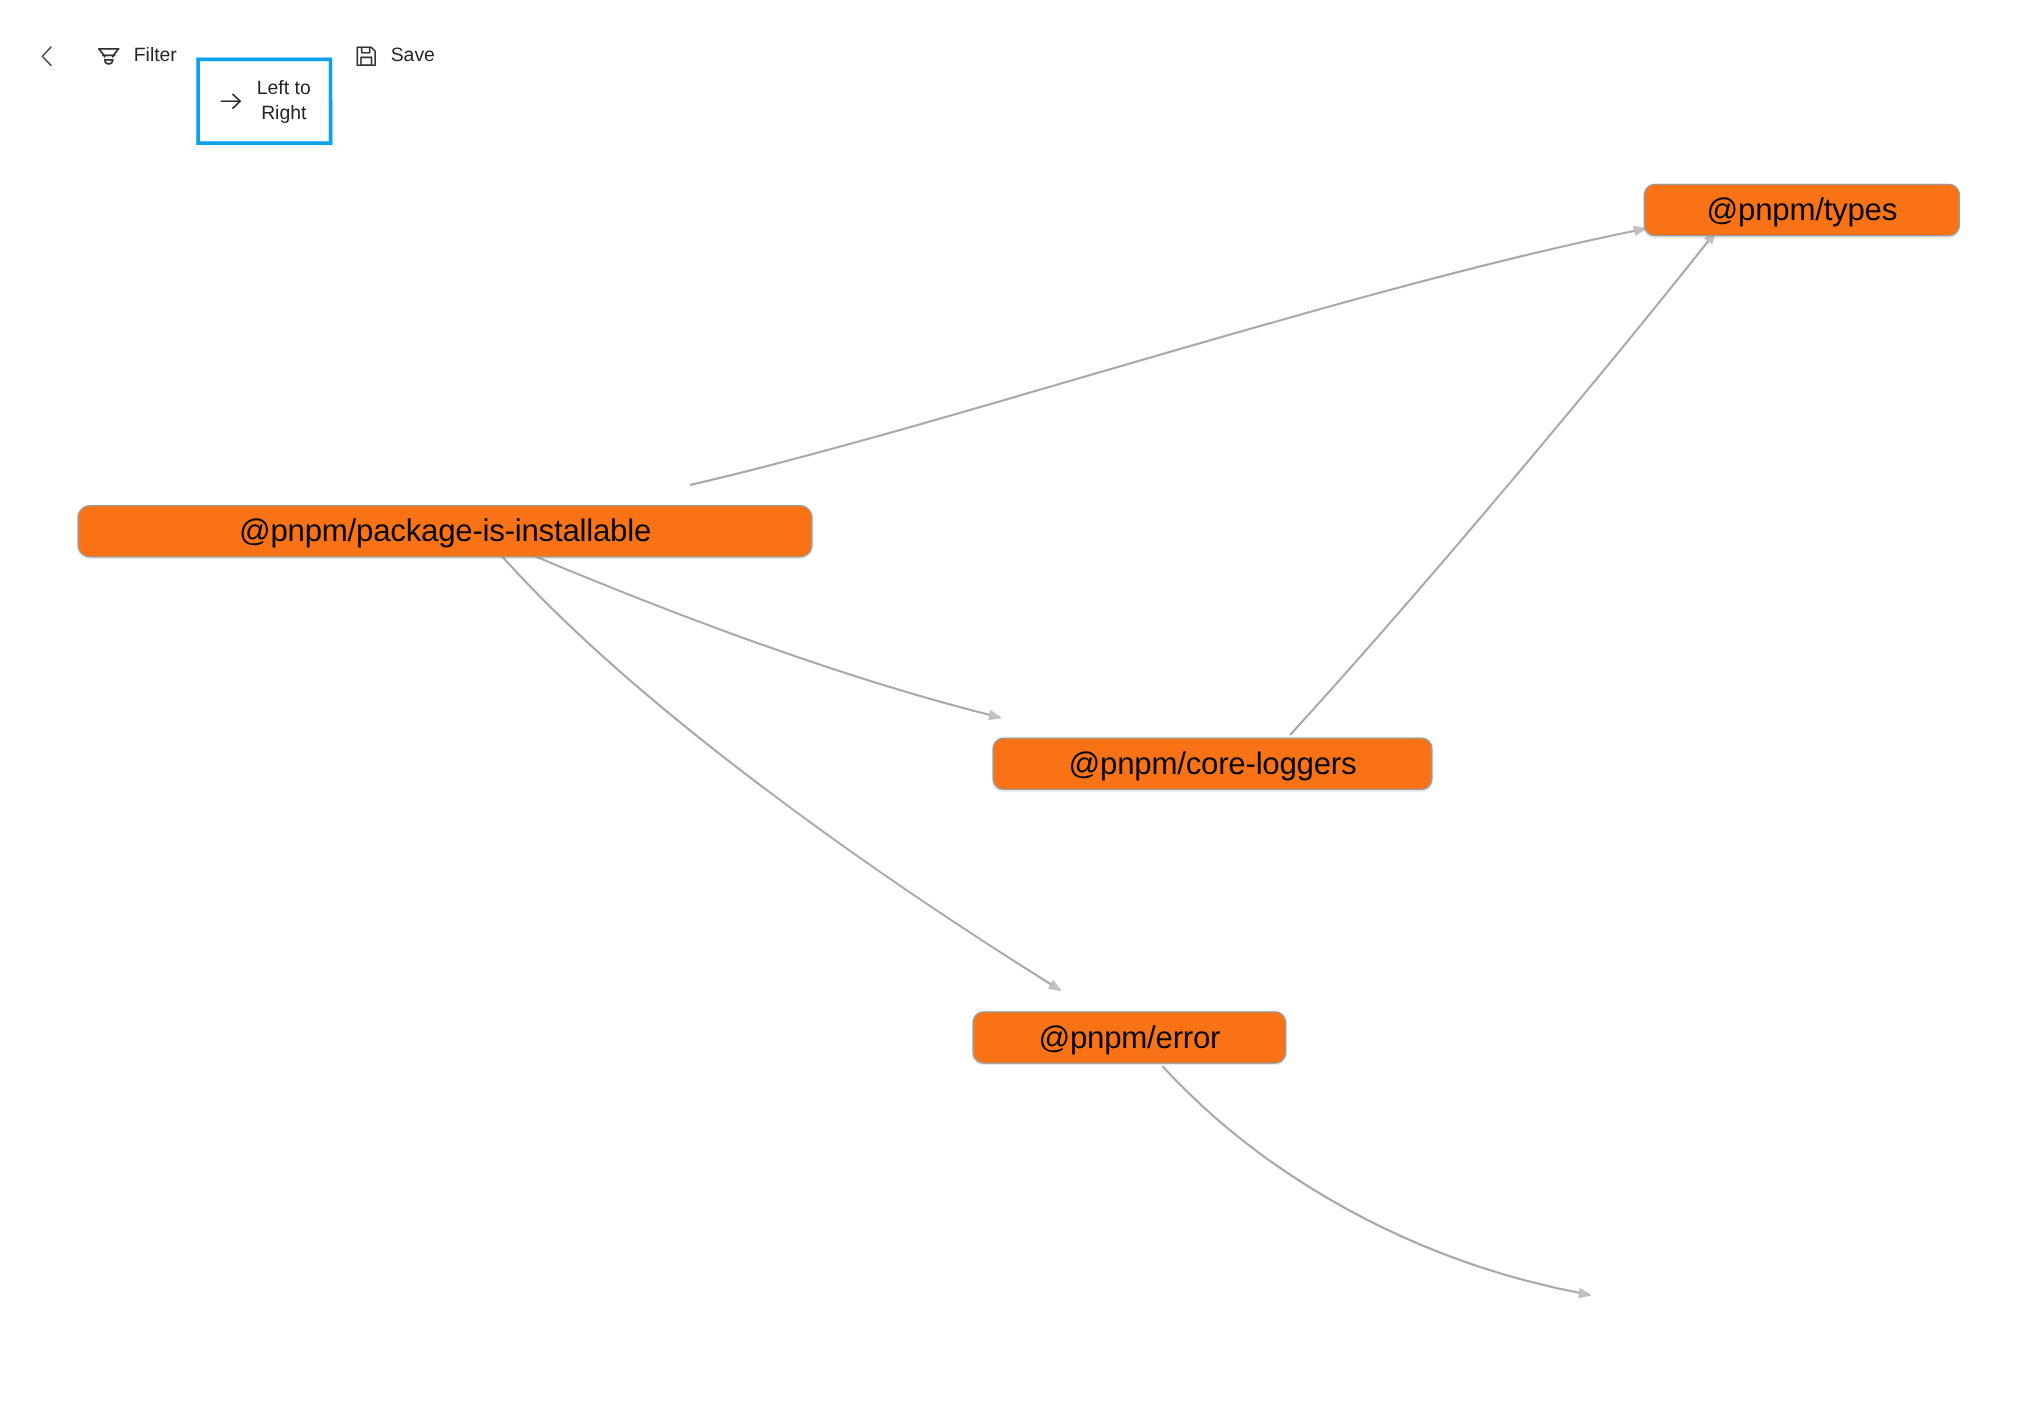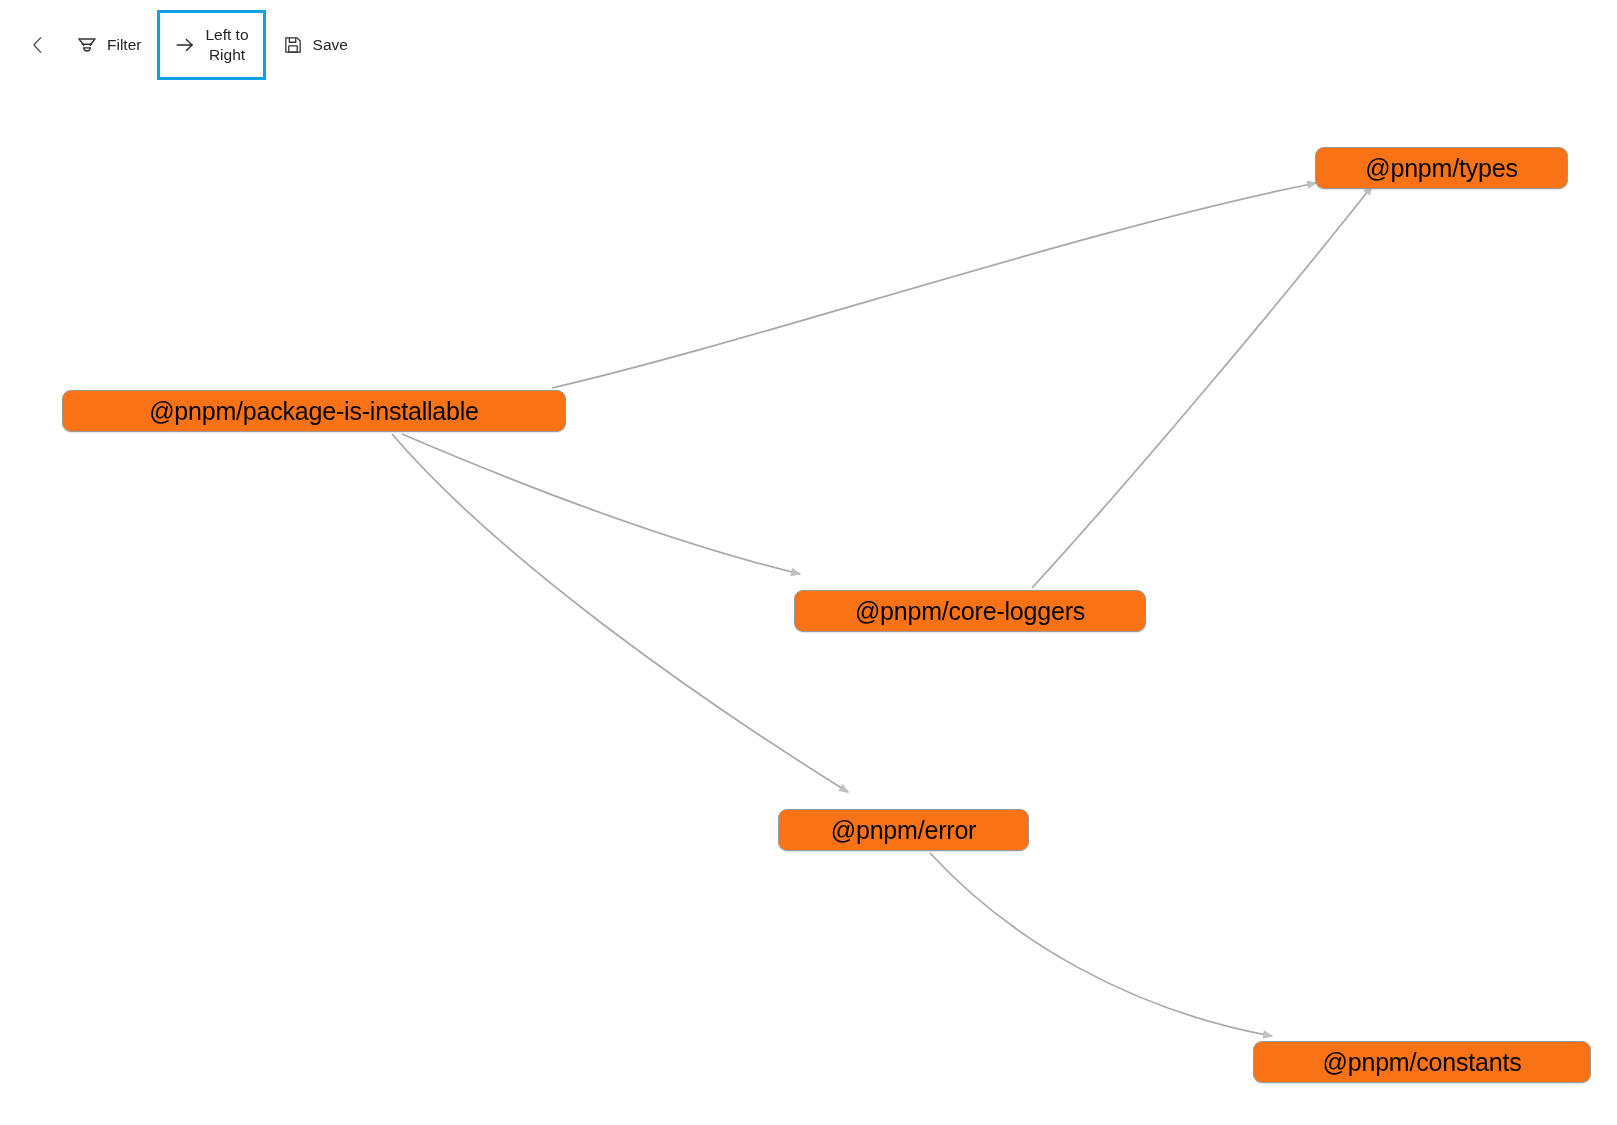--- a/index.html
+++ b/index.html
@@ -49,20 +49,21 @@
     box-sizing: border-box;
     cursor: pointer;
     border: 2px solid transparent;
     background: #ffffff;
     font-size: 15.5px;
     color: #242424;
     line-height: 1.3;
   }
   .tb-btn.selected {
     border: 3px solid #0fa1e8;
+    margin-top: 36px;
   }
   .tb-btn .tb-label {
     text-align: center;
     white-space: pre-line;
     font-size: 15.5px;
   }
   .tb-icon {
     width: 22px;
     height: 22px;
     flex: 0 0 22px;
@@ -169,33 +170,30 @@
       <path d="M 402,434 C 500,476 660,540 800,574" marker-end="url(#arrowhead)"></path>
 
       <path d="M 392,434 C 500,560 700,700 848,792" marker-end="url(#arrowhead)"></path>
 
       <path d="M 1032,588 C 1140,470 1290,290 1372,186" marker-end="url(#arrowhead)"></path>
 
       <path d="M 930,853 C 1010,940 1130,1010 1272,1036" marker-end="url(#arrowhead)"></path>
     </g>
   </svg>
 
-  <div class="graph-node" style="left:62px; top:390px; width:504px; height:42px;">
+  <div class="graph-node" style="left:62px; top:404px; width:588px; height:42px;border-radius:10px;">
     <span class="node-label">@pnpm/package-is-installable</span>
   </div>
 
   <div class="graph-node" style="left:1315px; top:147px; width:253px; height:42px;">
     <span class="node-label">@pnpm/types</span>
   </div>
 
   <div class="graph-node" style="left:794px; top:590px; width:352px; height:42px;">
     <span class="node-label">@pnpm/core-loggers</span>
   </div>
 
   <div class="graph-node" style="left:778px; top:809px; width:251px; height:42px;">
     <span class="node-label">@pnpm/error</span>
   </div>
 
-  <div class="graph-node" style="left:1253px; top:1041px; width:338px; height:42px;">
-    <span class="node-label">@pnpm/constants</span>
-  </div>
 
 </div>
 
 </body></html>

